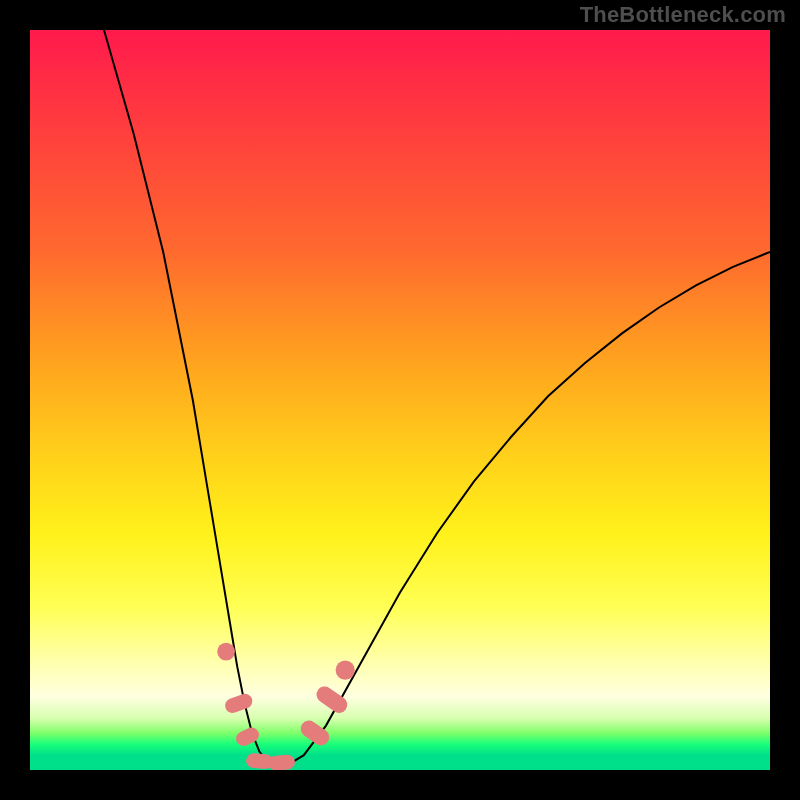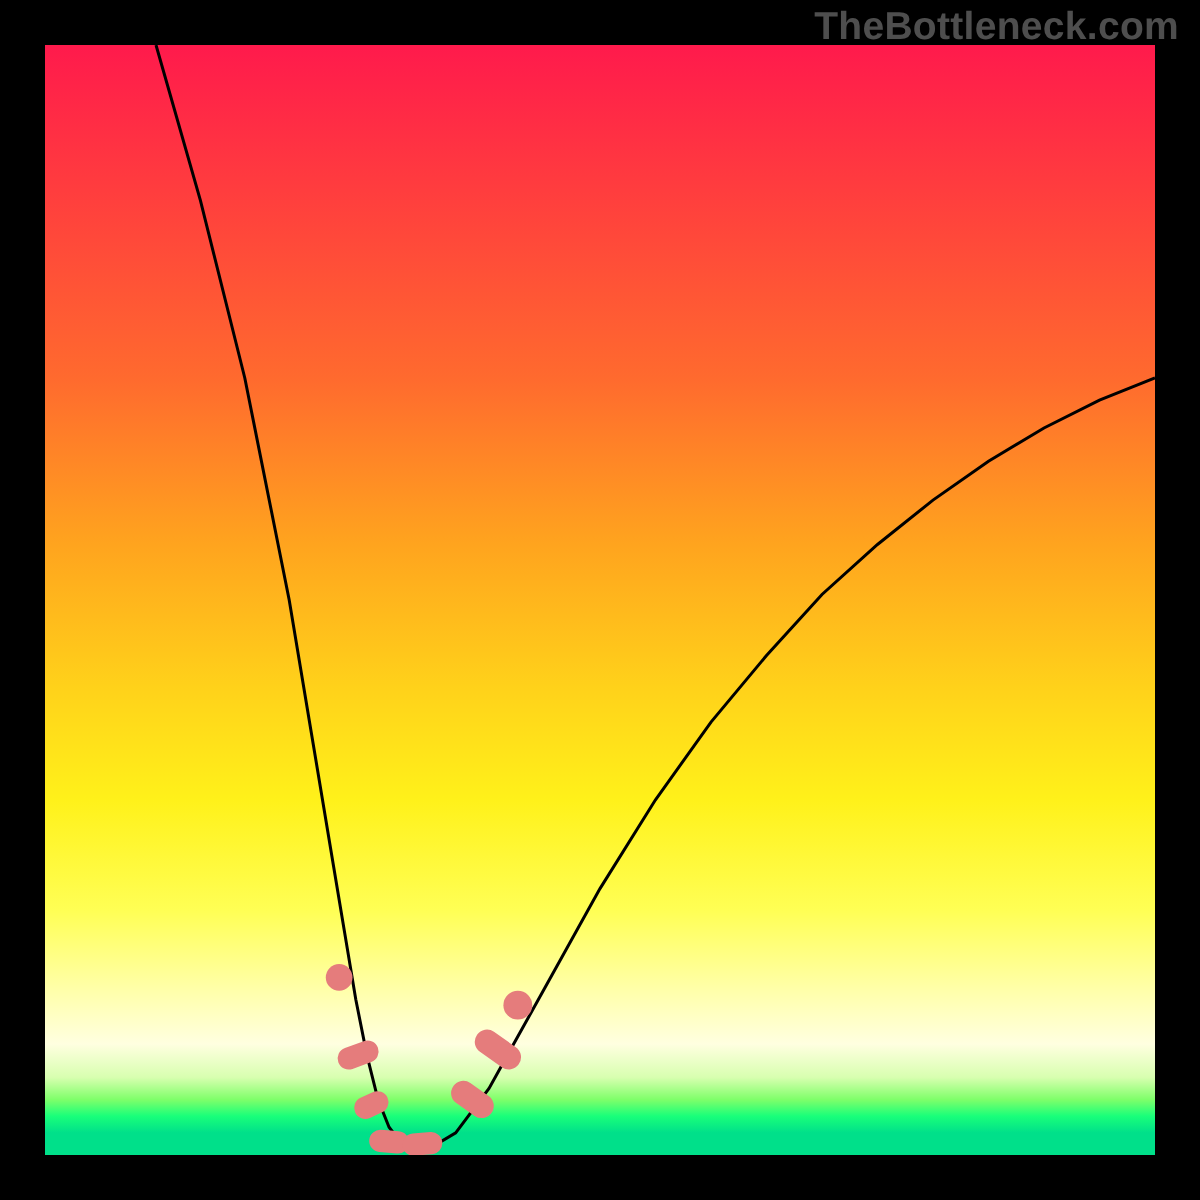--- a/index.html
+++ b/index.html
@@ -14,21 +14,21 @@
   .frame {
     position: relative;
     width: 800px;
     height: 800px;
     background: #000;
   }
   .watermark {
     position: absolute;
     top: 2px;
     right: 14px;
-    font-size: 26px;
+    font-size: 22px;
     font-weight: 600;
     color: #4e4e4e;
     letter-spacing: 0.2px;
     z-index: 5;
   }
   .plot {
     position: absolute;
     left: 30px;
     top: 30px;
     width: 740px;

